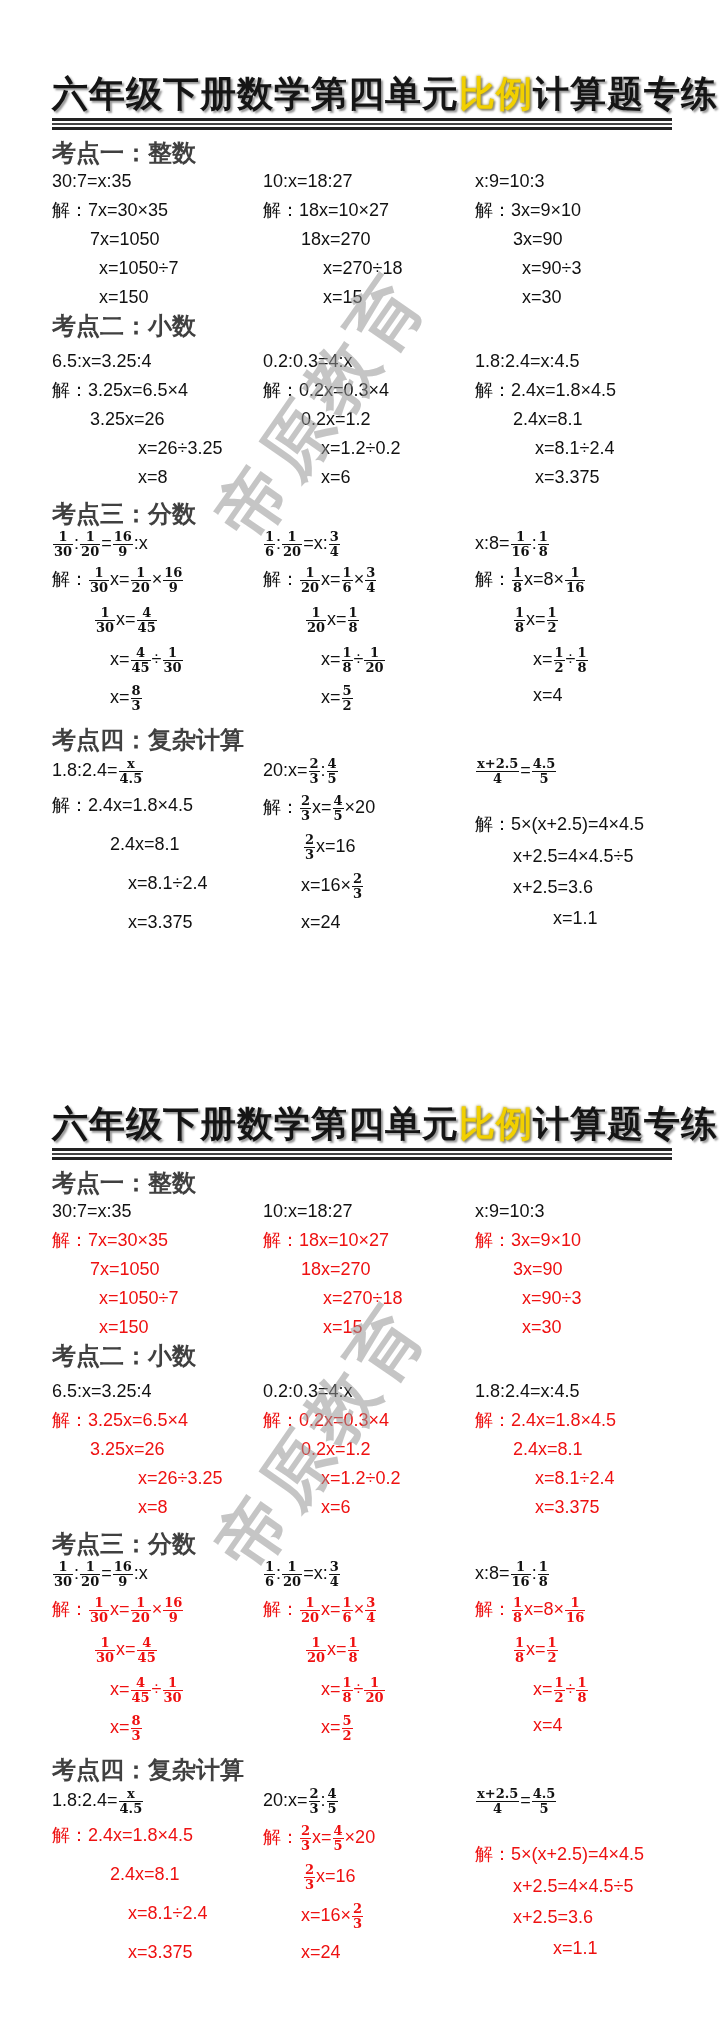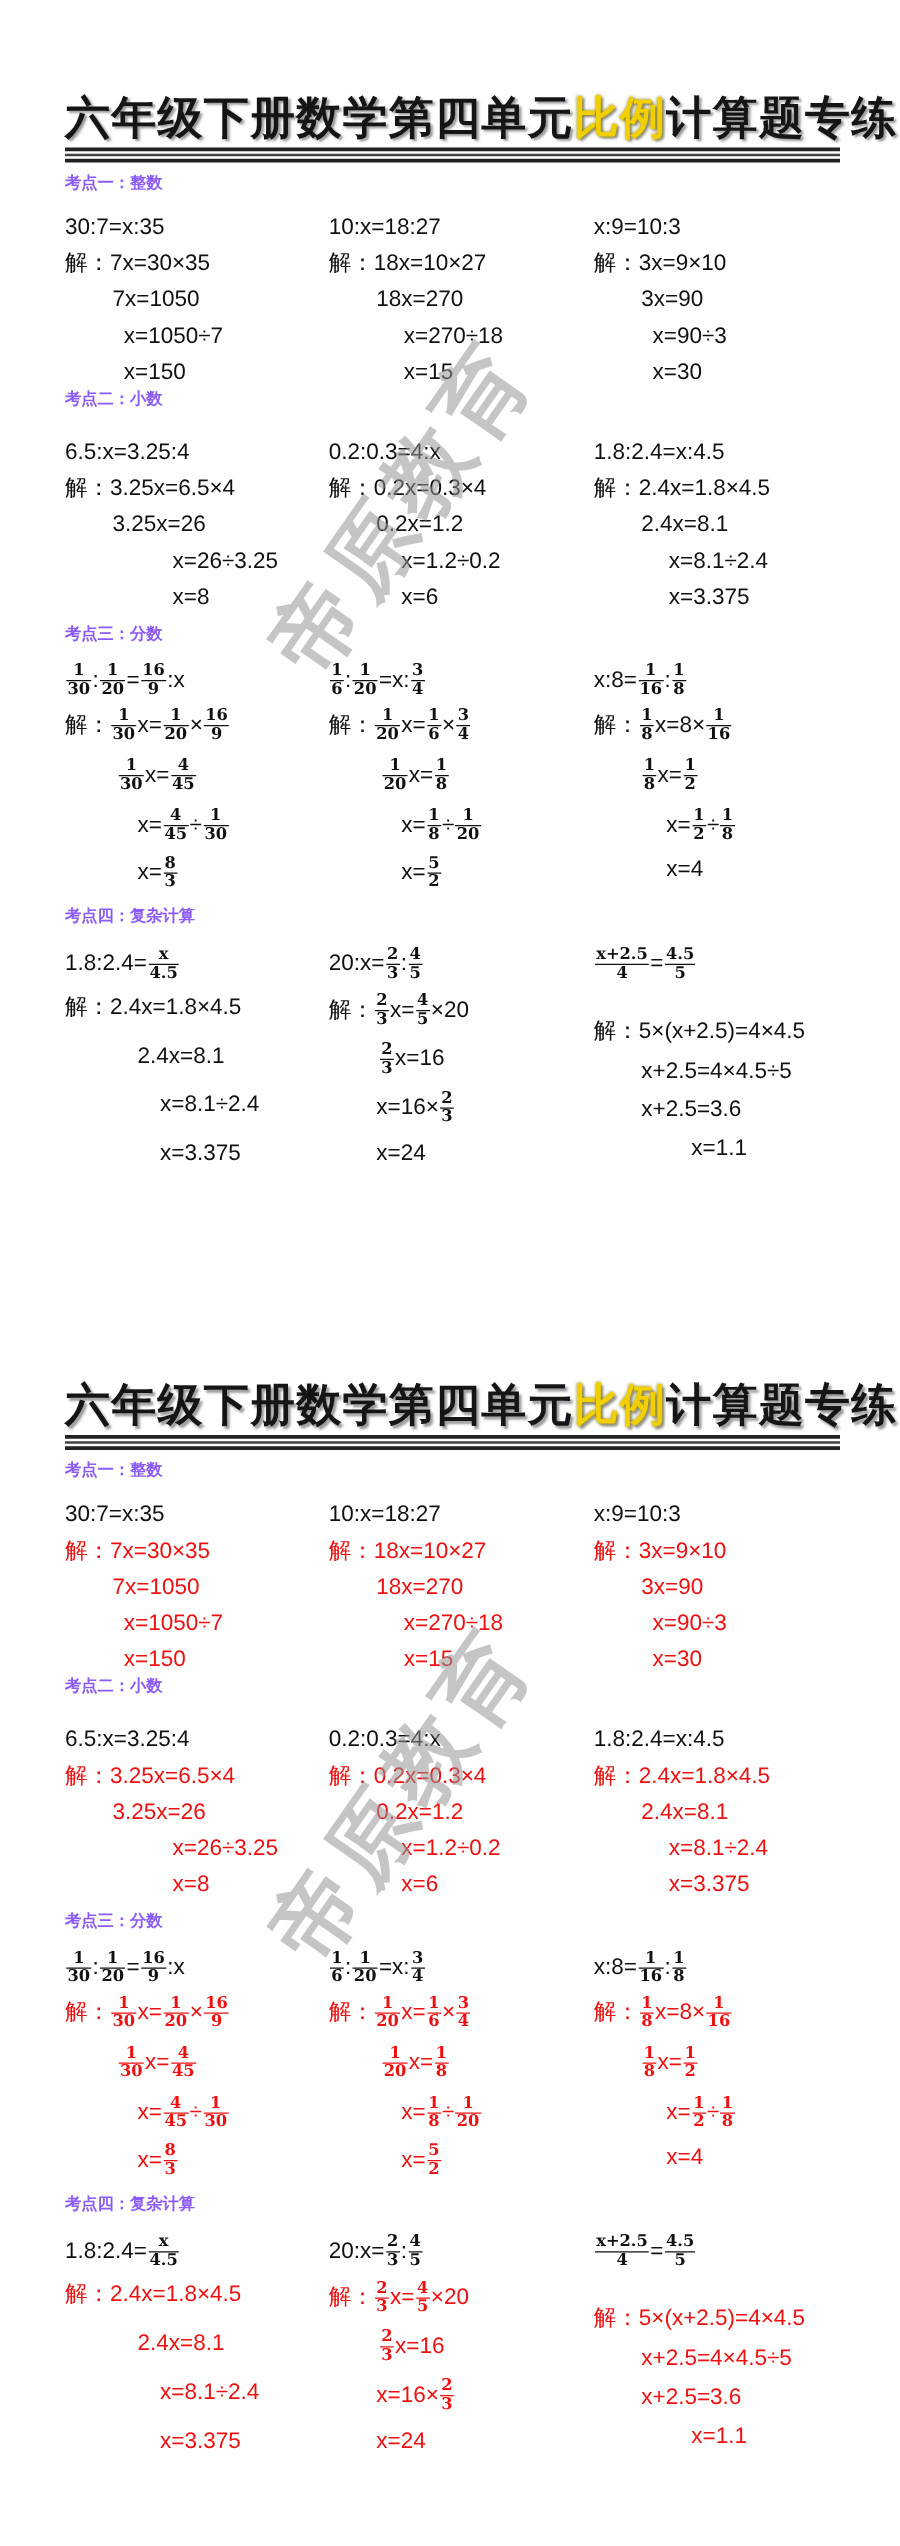--- a/index.html
+++ b/index.html
@@ -6,21 +6,21 @@
   body { width: 720px; height: 2037px; position: relative; overflow: hidden;
          font-family: "Liberation Sans", "DejaVu Sans", sans-serif; color: #111; }
   .page { position: absolute; left: 0; width: 720px; }
   .title { position: absolute; left: 52px; width: 620px; text-align: center; font-size: 36px;
            font-weight: bold; letter-spacing: 1px; color: #151515;
            text-shadow: 2px 2px 2px #999; font-family: "DejaVu Sans", sans-serif; top: 0; white-space: nowrap; }
   .title .hl { color: #f2d000; text-shadow: 0 0 3px #8a7a00, 2px 2px 2px #999; }
   .rule { position: absolute; left: 52px; width: 620px; height: 0; }
   .rule i { display: block; height: 3px; background: #222; margin-bottom: 2px; }
   .rule i.t { height: 2px; background: #444; }
-  .sec { position: absolute; left: 52px; font-size: 13px; font-weight: bold; color: #8b5cf6;
+  .sec { position: absolute; left: 52px; font-size: 24px; font-weight: bold; color: #404040;
          font-family: "DejaVu Sans", sans-serif; white-space: nowrap; }
   .line { position: absolute; font-size: 18px; white-space: nowrap; line-height: 22px; }
   .red { color: #ee1111; }
   .frac { display: inline-block; vertical-align: middle; text-align: center; font-family: "DejaVu Serif", serif;
           font-weight: bold; font-size: 13px; line-height: 14px; margin: 0 1px; }
   .frac .n { display: block; padding: 0 1px; border-bottom: 1.5px solid currentColor; }
   .frac .d { display: block; padding: 0 1px; }
   .watermark { position: absolute; font-size: 70px; font-weight: bold; color: rgba(150,150,150,0.55);
                transform: rotate(-55deg); transform-origin: center; letter-spacing: 6px; white-space: nowrap;
                font-family: "DejaVu Sans", sans-serif; pointer-events: none; }

